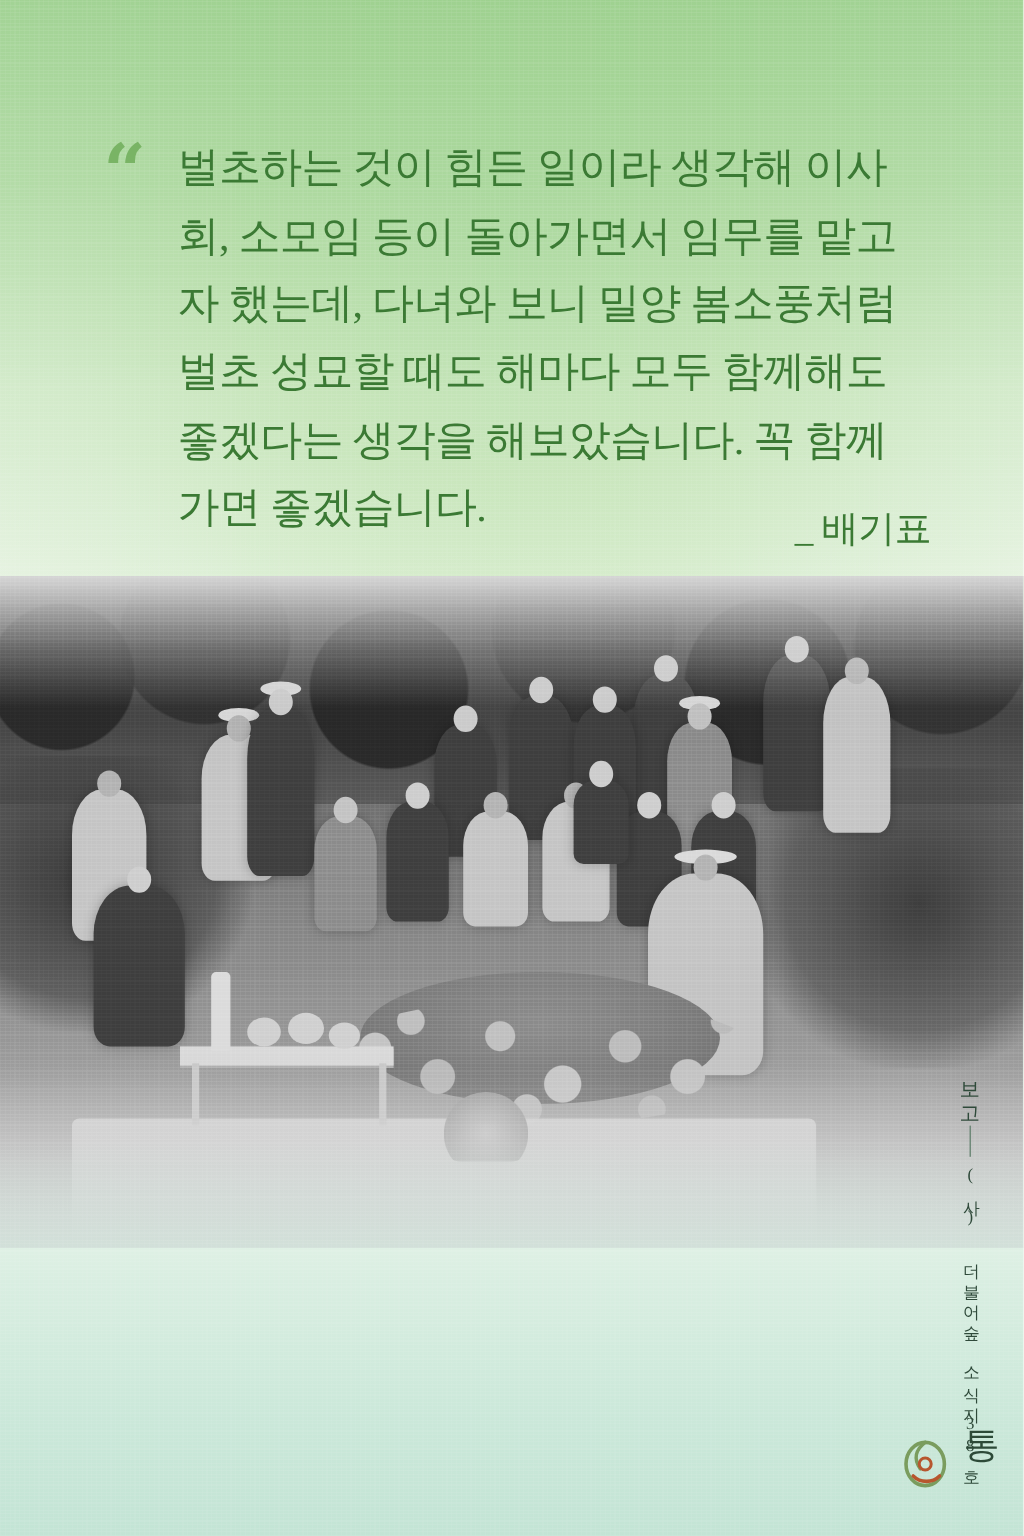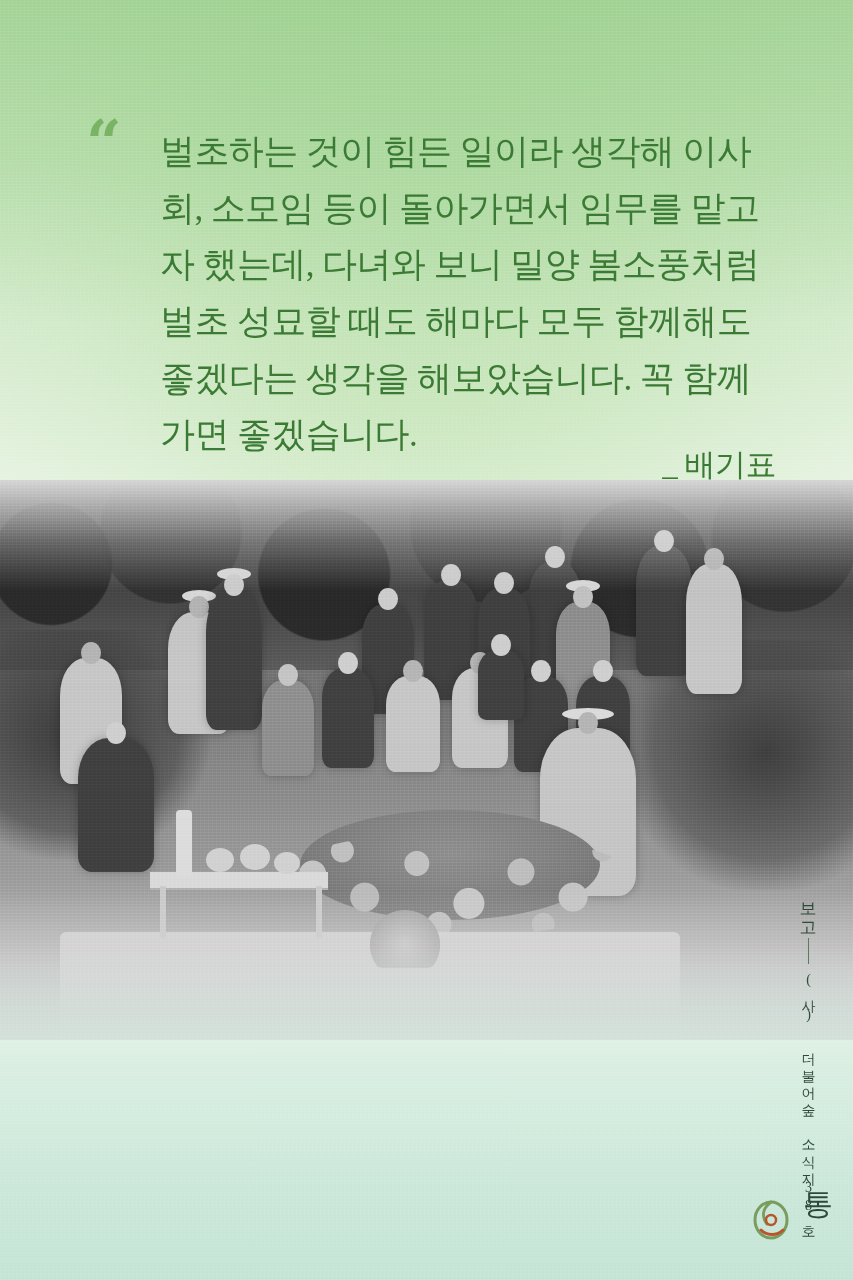--- a/index.html
+++ b/index.html
@@ -58,21 +58,21 @@
     left: 0;
     top: 4px;
     font-size: 62px;
     line-height: 1;
     color: #79b465;
     font-family: "DejaVu Serif", serif;
     font-weight: 700;
     letter-spacing: -2px;
   }
   .quote-text {
-    margin: 16px;
+    margin: 4px;
     padding-left: 58px;
     font-size: 35px;
     line-height: 1.62;
     color: #3b7a34;
     letter-spacing: -0.6px;
     font-family: "Liberation Serif", "DejaVu Serif", serif;
     font-weight: 400;
     white-space: pre-wrap;
   }
   .quote-attrib {

